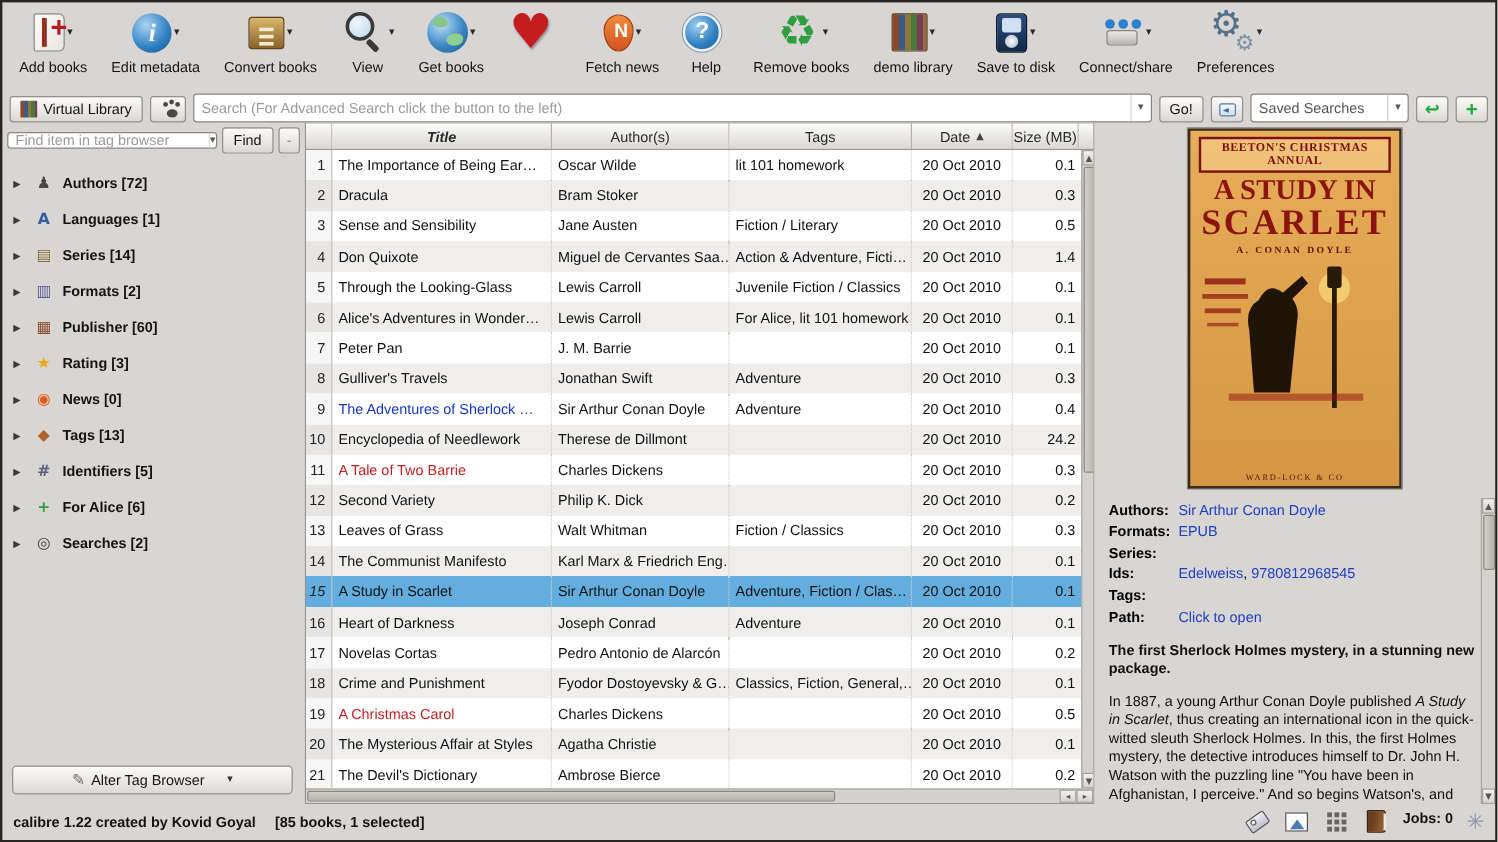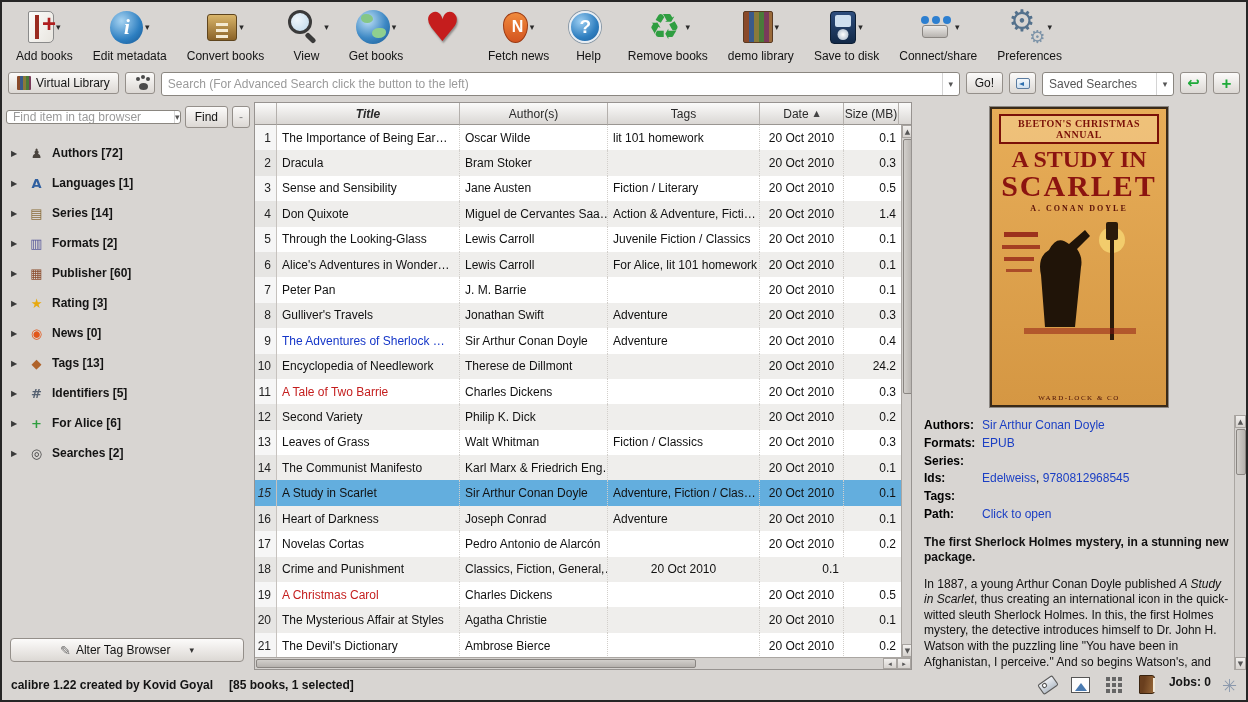--- a/index.html
+++ b/index.html
@@ -38,21 +38,21 @@
   .save-to-disk-icon::before { content:""; position:absolute; left:4px; right:4px; top:3px; height:12px; background:#cfe0f0; border-radius:2px; }
   .save-to-disk-icon::after { content:""; position:absolute; left:50%; bottom:3px; transform:translateX(-50%); width:11px; height:11px; border-radius:50%; background:radial-gradient(#ffffff,#9fb0c4); }
   .connect-share-icon { width:36px; height:32px; }
   .connect-share-icon::before { content:""; position:absolute; top:5px; left:4px; width:8px; height:8px; border-radius:50%; background:#2d7fd0; box-shadow:11px 0 0 #2d7fd0, 22px 0 0 #2d7fd0; }
   .connect-share-icon::after { content:""; position:absolute; bottom:5px; left:5px; right:5px; height:11px; background:linear-gradient(#eceae8,#b8b4b0); border:1px solid #8a8682; border-radius:3px; }
   .preferences-icon { color:#54718c; }
   .preferences-icon::before { content:"⚙"; font-family:"DejaVu Sans",sans-serif; position:absolute; left:1px; top:-2px; font-size:30px; line-height:1; }
   .preferences-icon::after { content:"⚙"; font-family:"DejaVu Sans",sans-serif; position:absolute; right:0; bottom:0; font-size:18px; line-height:1; color:#7c93a8; }
 
   
-  .search-row { height:30px; flex:none; display:flex; align-items:flex-start; padding:0 6px; gap:6px; }
+  .search-row { height:30px; flex:none; display:flex; align-items:flex-end; padding:0 6px; gap:6px; }
   button { font-family:inherit; font-size:12px; color:#141414; background:linear-gradient(#fcfbfa,#dcd8d4); border:1px solid #948f8a; border-radius:3px; height:22px; display:inline-flex; align-items:center; gap:5px; padding:0 8px; cursor:default; }
   .mini-lib { width:14px; height:14px; border-radius:1px; background:repeating-linear-gradient(90deg,#8a4a2a 0 3px,#3a5a8a 3px 6px,#8a7a3a 6px 9px,#4a7a3a 9px 12px,#7a3a5a 12px 15px); }
   .paw-btn { width:30px; justify-content:center; }
   .paw-icon { position:relative; width:18px; height:16px; }
   .paw-icon::before { content:""; position:absolute; left:5px; top:8px; width:9px; height:7px; border-radius:50%; background:#4a4a4a; }
   .paw-icon::after { content:""; position:absolute; left:2px; top:2px; width:4px; height:4px; border-radius:50%; background:#4a4a4a; box-shadow:5px -2px 0 #4a4a4a, 10px 0 0 #4a4a4a; }
   .search-combo { height:24px; background:#fff; border:1px solid #8a8680; border-radius:3px; display:flex; align-items:center; overflow:hidden; }
   .search-combo.grow { flex:1; }
   .search-combo input { flex:1; border:none; outline:none; background:transparent; font-size:12px; padding:0 6px; color:#333; font-family:inherit; }
   .search-combo input::placeholder { color:#9a9a9a; }
@@ -534,20 +534,21 @@
               <div class="td td-title">Novelas Cortas</div>
               <div class="td">Pedro Antonio de Alarcón</div>
               <div class="td"></div>
               <div class="td td-date">20 Oct 2010</div>
               <div class="td td-size">0.2</div>
             </div>
 
             <div class="trow">
               <div class="td td-num">18</div>
               <div class="td td-title">Crime and Punishment</div>
+              <div class="td">Fyodor Dostoyevsky &amp; G…</div>
               <div class="td">Classics, Fiction, General,…</div>
               <div class="td td-date">20 Oct 2010</div>
               <div class="td td-size">0.1</div>
             </div>
 
             <div class="trow">
               <div class="td td-num">19</div>
               <div class="td td-title red">A Christmas Carol</div>
               <div class="td">Charles Dickens</div>
               <div class="td"></div>

